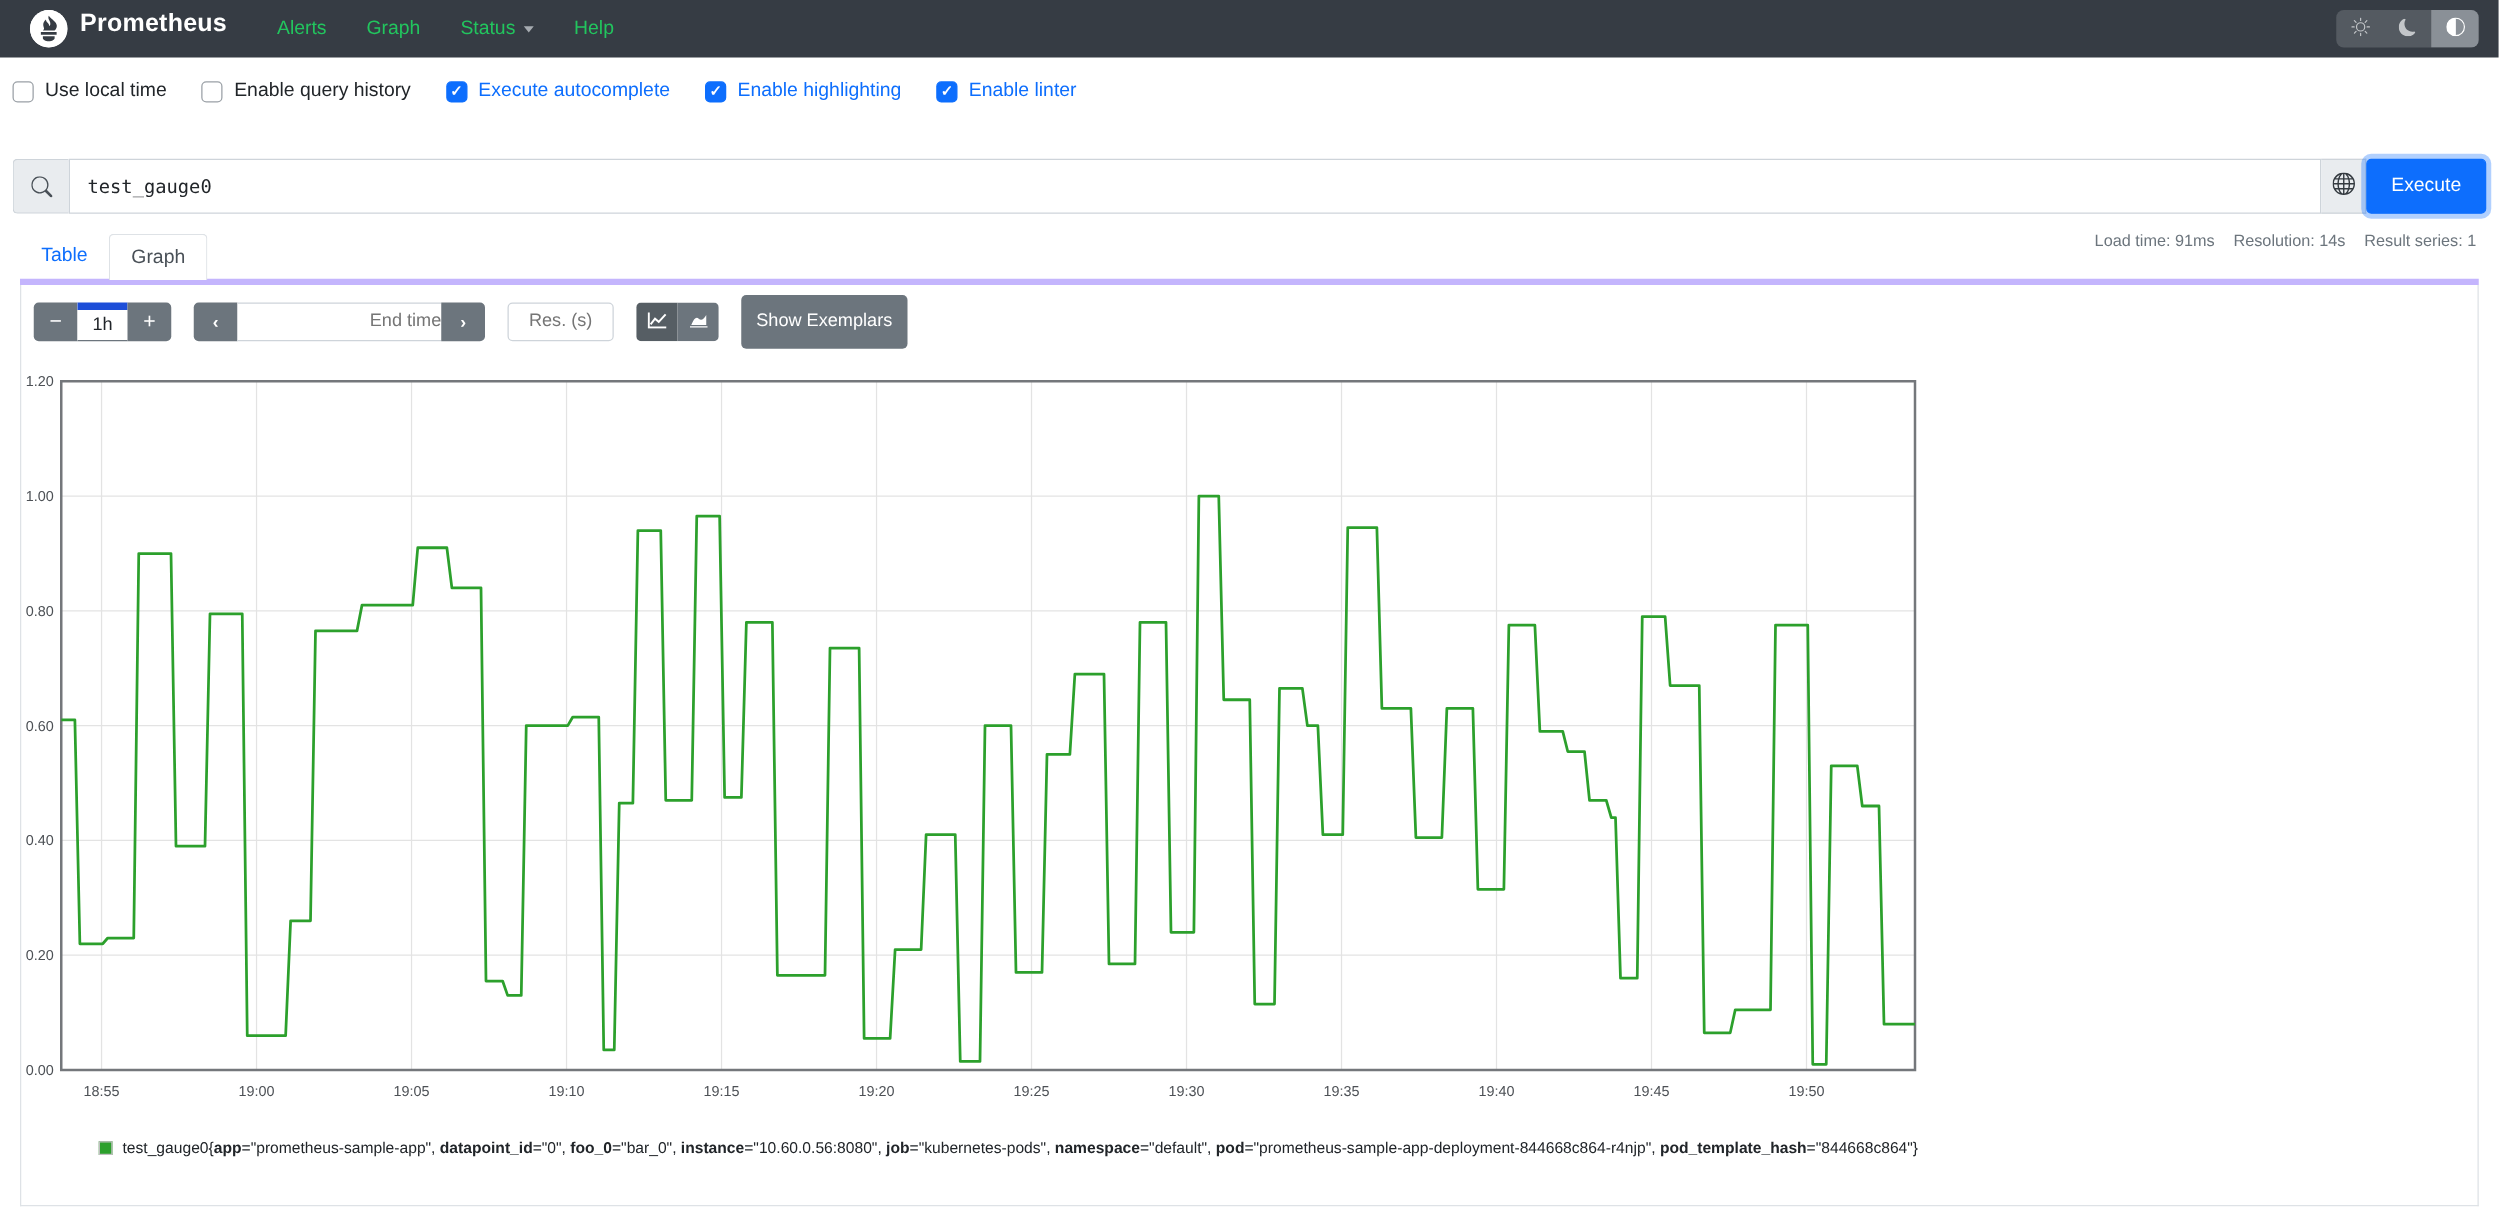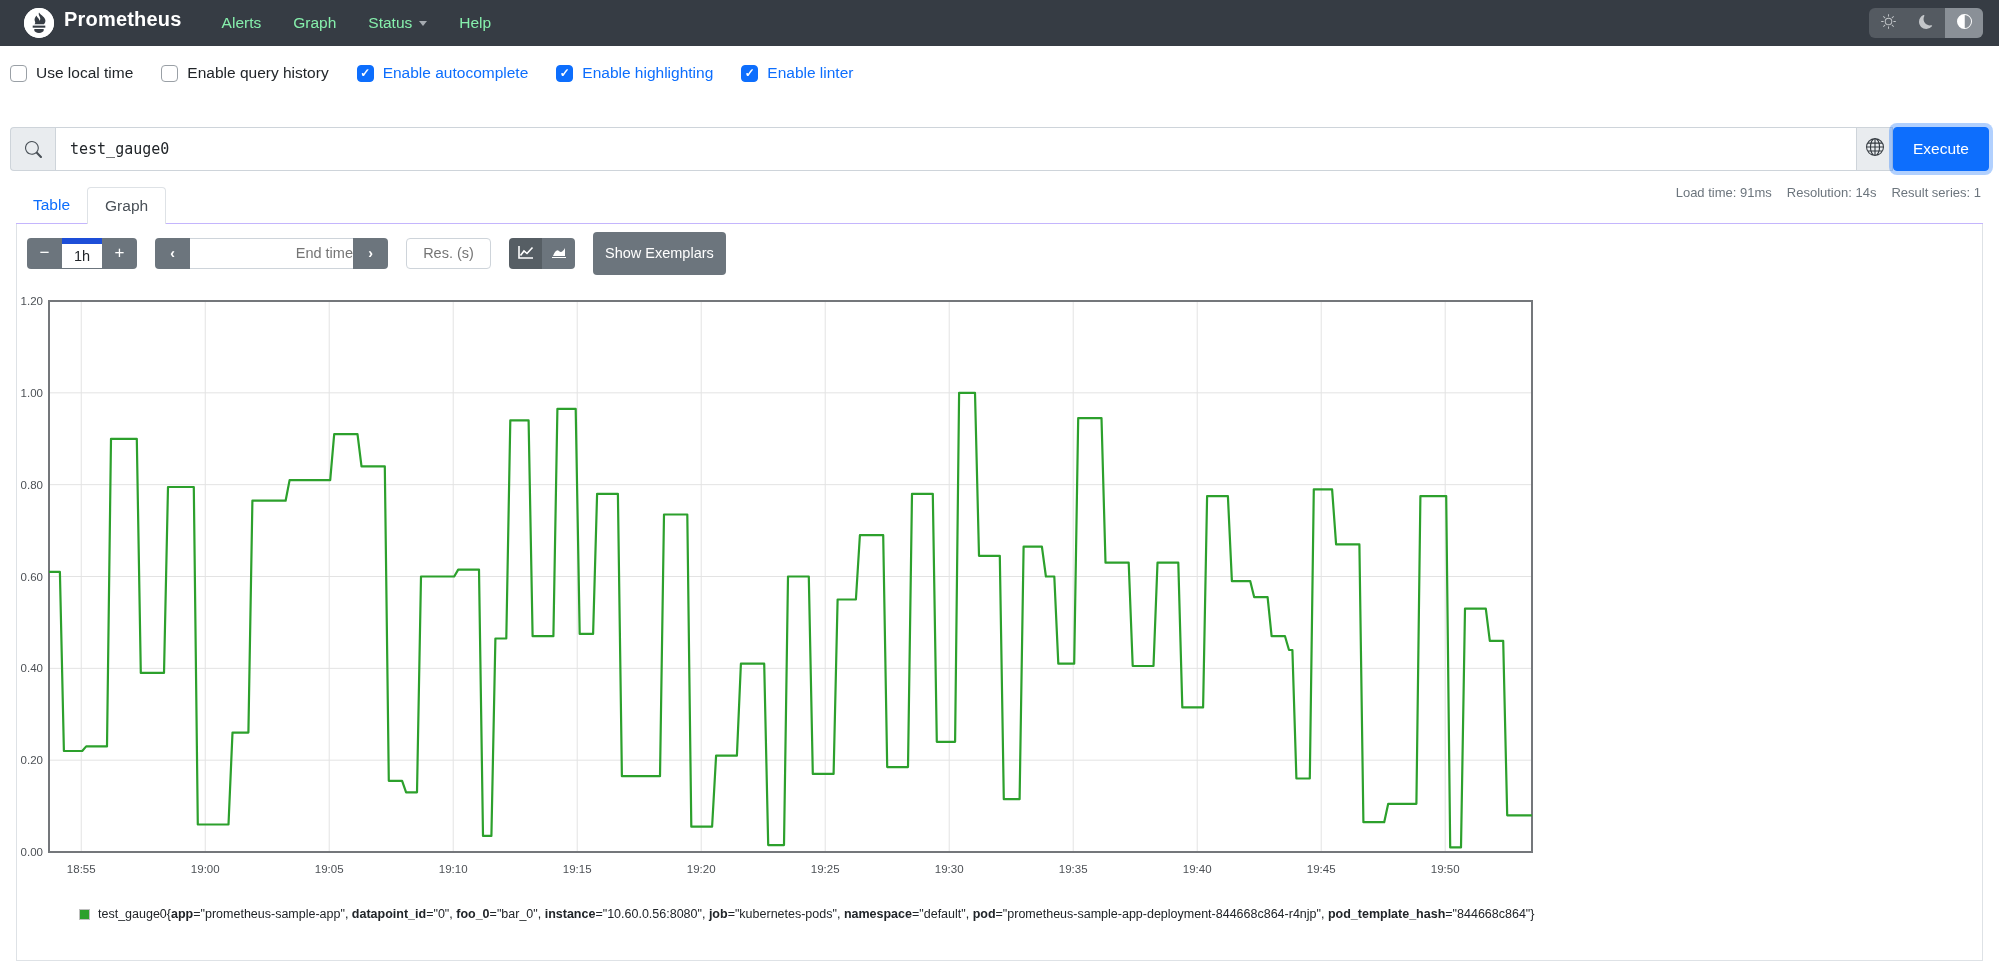--- a/index.html
+++ b/index.html
@@ -5,21 +5,21 @@
   * { box-sizing: border-box; margin: 0; padding: 0; }
   html,body { width:1999px; height:980px; overflow:hidden; background:#fff;
     font-family:"Liberation Sans", sans-serif; color:#212529; }
 
   
   .navbar { height:46px; background:#363c44; display:flex; align-items:center; padding:0 16px 0 24px; }
   .brand { display:flex; align-items:flex-start; gap:10px; margin-right:28px; cursor:pointer;font-weight:bold; }
   .brand-logo { width:30px; height:30px; border-radius:50%; background:#fff; display:flex; align-items:center; justify-content:center; }
   .brand-name { color:#fff; font-size:20px; letter-spacing:.2px; }
   .nav-items { display:flex; align-items:center; gap:8px; }
-  .nav-item { color:#86efac; font-size:15.5px; padding:8px 12px; cursor:pointer; display:flex; align-items:center; }
+  .nav-item { color:#22c55e; font-size:15.5px; padding:8px 12px; cursor:pointer; display:flex; align-items:center; }
   .caret { display:inline-block; width:0; height:0; border-left:4.5px solid transparent; border-right:4.5px solid transparent; border-top:5px solid #a6abb1; margin-left:7px; }
   .nav-spacer { flex:1; }
   .theme-group { background:#545a61; border-radius:6px; display:flex; align-items:stretch; overflow:hidden; }
   .theme-btn { width:38px; height:30px; display:flex; align-items:center; justify-content:center; background:transparent; border:none; cursor:pointer; color:#c3c6c9; }
   .theme-btn.active { background:#8a9097; color:#fff; }
 
   
   .options-row { display:flex; align-items:center; gap:28px; margin:14px 10px 0 10px; height:26px; }
   .opt { display:flex; align-items:center; gap:9px; cursor:pointer; font-size:15.5px; }
   .cb { width:17px; height:17px; border-radius:4px; border:1px solid #9aa0a6; background:#fff; display:flex; align-items:center; justify-content:center; flex:0 0 auto; }
@@ -31,21 +31,21 @@
   
   .query-row { display:flex; margin:41px 10px 0 10px; height:44px;border-radius:15px; }
   .q-prefix { width:45px; background:#e9ecef; border:1px solid #ced4da; border-right:none; border-radius:4px 0 0 4px; display:flex; align-items:center; justify-content:center; color:#495057; }
   .q-input { flex:1; border:1px solid #ced4da; border-radius:0; font-family:"DejaVu Sans Mono", monospace; font-size:15px; padding:0 14px; color:#212529; outline:none; }
   .q-globe { width:36px; background:#e9ecef; border:1px solid #ced4da; border-left:none; display:flex; align-items:center; justify-content:center; color:#343a40; cursor:pointer; }
   .exec-btn { width:96px; background:#0d6efd; color:#fff; border:1px solid #0d6efd; border-radius:4px; font-size:15.5px; cursor:pointer; box-shadow:0 0 0 4px rgba(13,110,253,.32); position:relative; z-index:2; }
 
   
   .panel-wrap { margin:16px 16px 0 16px; position:relative; }
   .stats { position:absolute; top:-2px; right:2px; display:flex; gap:15px; font-size:13px; color:#6c757d; }
-  .tabs { display:flex; border-bottom:1px solid #c4b5fd; }
+  .tabs { display:flex; border-bottom:5px solid #c4b5fd; }
   .tab { font-size:15.5px; padding:9px 17px; cursor:pointer; }
   .tab.link { color:#0d6efd; }
   .tab.active { color:#495057; background:#fff; border:1px solid #dee2e6; border-bottom:none; border-radius:4px 4px 0 0; margin-bottom:-1px; }
   .panel-body { border:1px solid #dee2e6; border-top:none; min-height:737px; }
 
   
   .controls-row { display:flex; align-items:center; padding:14px 0 0 10px; height:44px; gap:18px; }
   .btn-group { display:flex; height:31px; }
   .gbtn { background:#6c757d; color:#fff; border:none; width:35px; font-size:17px; cursor:pointer; display:flex; align-items:center; justify-content:center; }
   .gbtn.left { border-radius:4px 0 0 4px; }
@@ -128,21 +128,21 @@
       <span class="opt-label">Use local time</span>
     </label>
   <label class="opt">
       <span class="cb"></span>
       <span class="opt-label">Enable query history</span>
     </label>
   <label class="opt on">
       <span class="cb">
         <span class="tick">✓</span>
       </span>
-      <span class="opt-label">Enable autocomplete</span>
+      <span class="opt-label">Execute autocomplete</span>
     </label>
   <label class="opt on">
       <span class="cb">
         <span class="tick">✓</span>
       </span>
       <span class="opt-label">Enable highlighting</span>
     </label>
   <label class="opt on">
       <span class="cb">
         <span class="tick">✓</span>

